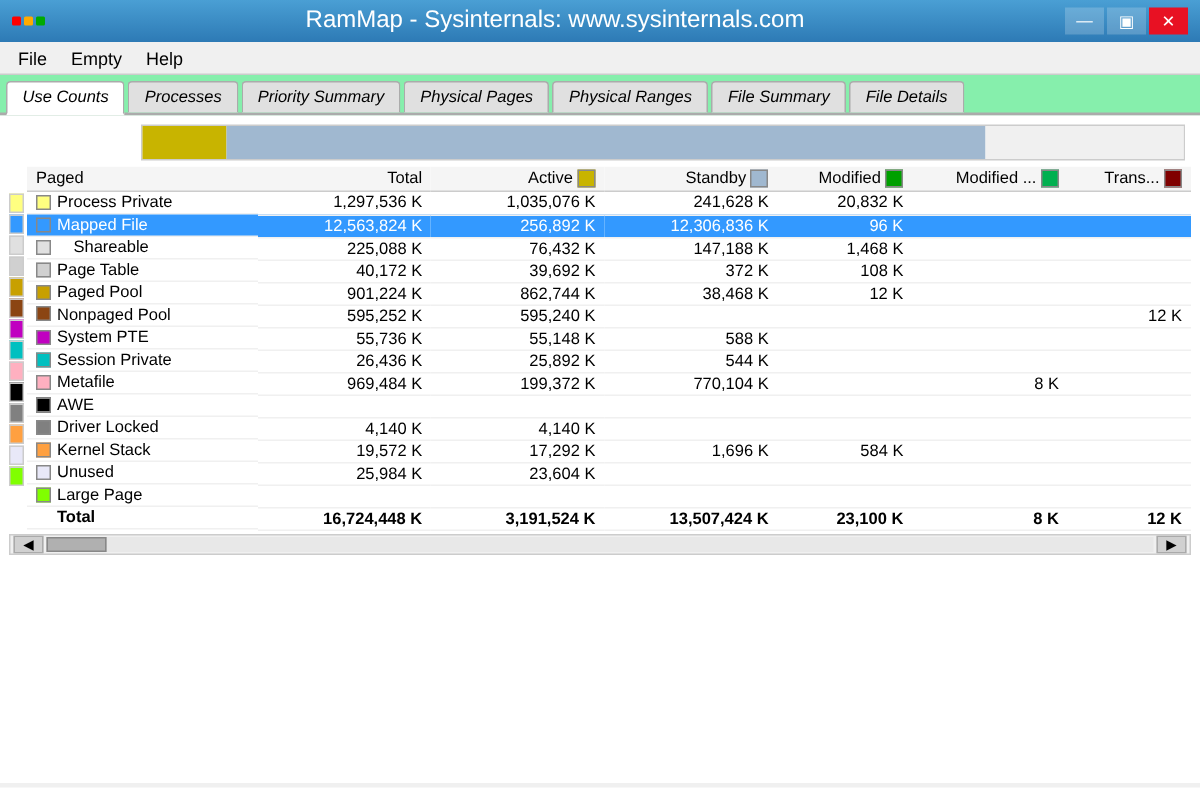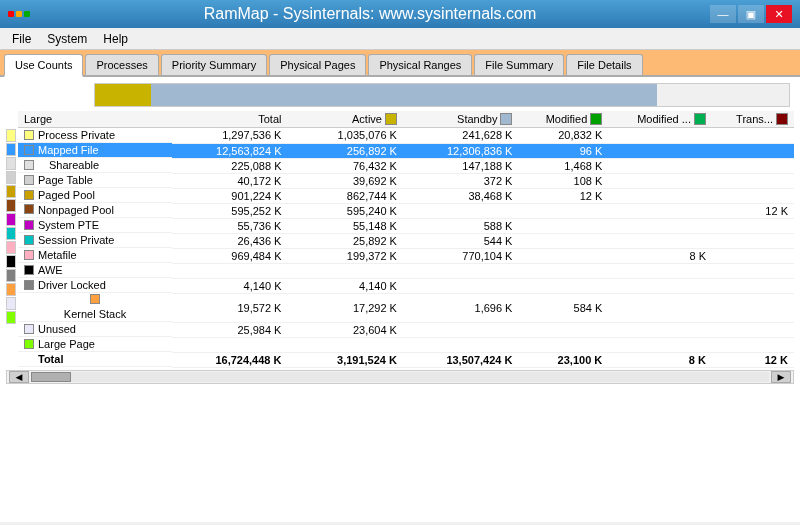--- a/index.html
+++ b/index.html
@@ -30,25 +30,26 @@
       height: 22px;
       display: flex;
       align-items: center;
       padding: 0 4px;
       border-bottom: 1px solid #ccc;
     }
     .menu-item { padding: 2px 8px; cursor: pointer; font-size: 12px; }
 
     
     .tab-bar {
-      background: #fdba74;
+      background: #86efac;
       padding: 4px 4px 0 4px;
       display: flex;
       gap: 2px;
       border-bottom: 2px solid #ababab;
+      font-style: italic;
     }
     .tab {
       padding: 4px 10px;
       font-size: 11px;
       cursor: pointer;
       border: 1px solid #ababab;
       border-bottom: none;
       background: #e0e0e0;
       border-radius: 3px 3px 0 0;
     }
@@ -121,21 +122,21 @@
   <span class="title-bar-title">RamMap - Sysinternals: www.sysinternals.com</span>
   <div class="title-bar-controls">
     <button class="tb-btn minimize">—</button>
     <button class="tb-btn maximize">▣</button>
     <button class="tb-btn close">✕</button>
   </div>
 </div>
 
 <div class="menu-bar">
   <span class="menu-item">File</span>
-  <span class="menu-item">System</span>
+  <span class="menu-item">Empty</span>
   <span class="menu-item">Help</span>
 </div>
 
 <div class="tab-bar">
   <div class="tab active">Use Counts</div>
   <div class="tab">Processes</div>
   <div class="tab">Priority Summary</div>
   <div class="tab">Physical Pages</div>
   <div class="tab">Physical Ranges</div>
   <div class="tab">File Summary</div>
@@ -166,21 +167,21 @@
       <div style="height:13px; background:#808080; border:1px solid #ccc; margin-bottom:1px;"></div>
       <div style="height:13px; background:#ffa040; border:1px solid #ccc; margin-bottom:1px;"></div>
       <div style="height:13px; background:#e8e8f8; border:1px solid #ccc; margin-bottom:1px;"></div>
       <div style="height:13px; background:#80ff00; border:1px solid #ccc; margin-bottom:1px;"></div>
     </div>
 
     <div class="table-wrapper" style="flex:1; overflow-x:auto;">
       <table class="data-table">
         <thead>
           <tr>
-            <th style="text-align:left; min-width:120px;">Large</th>
+            <th style="text-align:left; min-width:120px;">Paged</th>
             <th style="min-width:90px;">Total</th>
             <th style="min-width:90px;">
               <span style="display:inline-flex;align-items:center;gap:3px;">Active <span style="display:inline-block;width:12px;height:12px;background:#c8b400;border:1px solid #888;vertical-align:middle;"></span></span>
             </th>
             <th style="min-width:90px;">
               <span style="display:inline-flex;align-items:center;gap:3px;">Standby <span style="display:inline-block;width:12px;height:12px;background:#a0b8d0;border:1px solid #888;vertical-align:middle;"></span></span>
             </th>
             <th style="min-width:70px;">
               <span style="display:inline-flex;align-items:center;gap:3px;">Modified <span style="display:inline-block;width:12px;height:12px;background:#00a000;border:1px solid #888;vertical-align:middle;"></span></span>
             </th>
@@ -319,21 +320,21 @@
                 <span>Driver Locked</span>
               </td>
               <td>4,140 K</td>
               <td>4,140 K</td>
               <td></td>
               <td></td>
               <td></td>
               <td></td>
             </tr>
             <tr>
-              <td style="text-align: left; display: flex; align-items: center; gap: 4px; flex-direction: column;">
+              <td style="text-align: left; display: flex; align-items: center; gap: 4px;">
                 <span class="row-color" style="background: rgb(255, 160, 64);"></span>
                 <span>Kernel Stack</span>
               </td>
               <td>19,572 K</td>
               <td>17,292 K</td>
               <td>1,696 K</td>
               <td>584 K</td>
               <td></td>
               <td></td>
             </tr>

